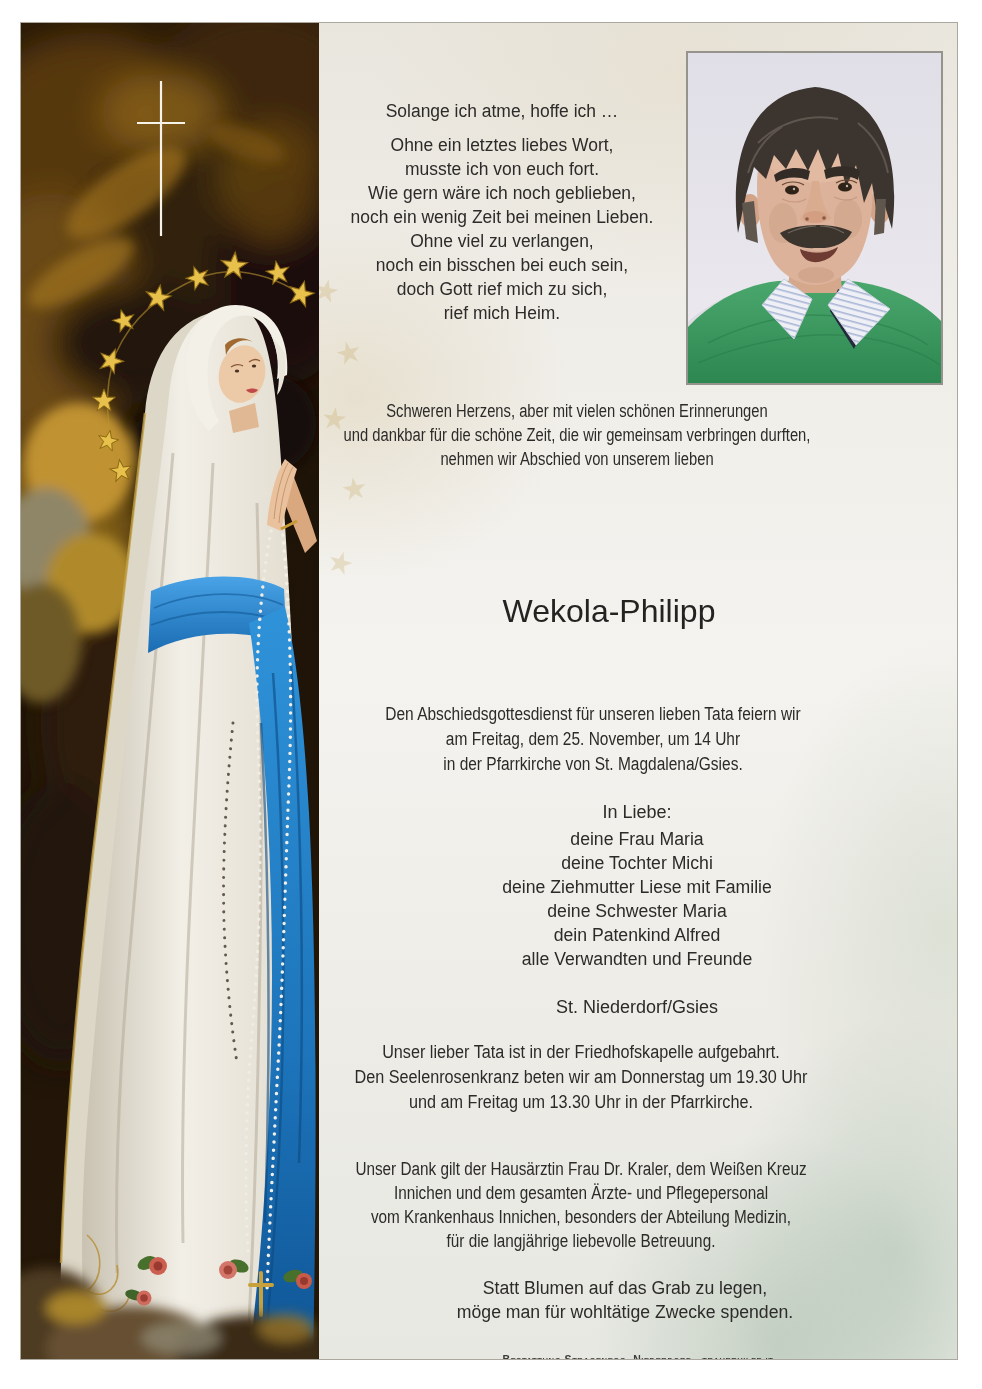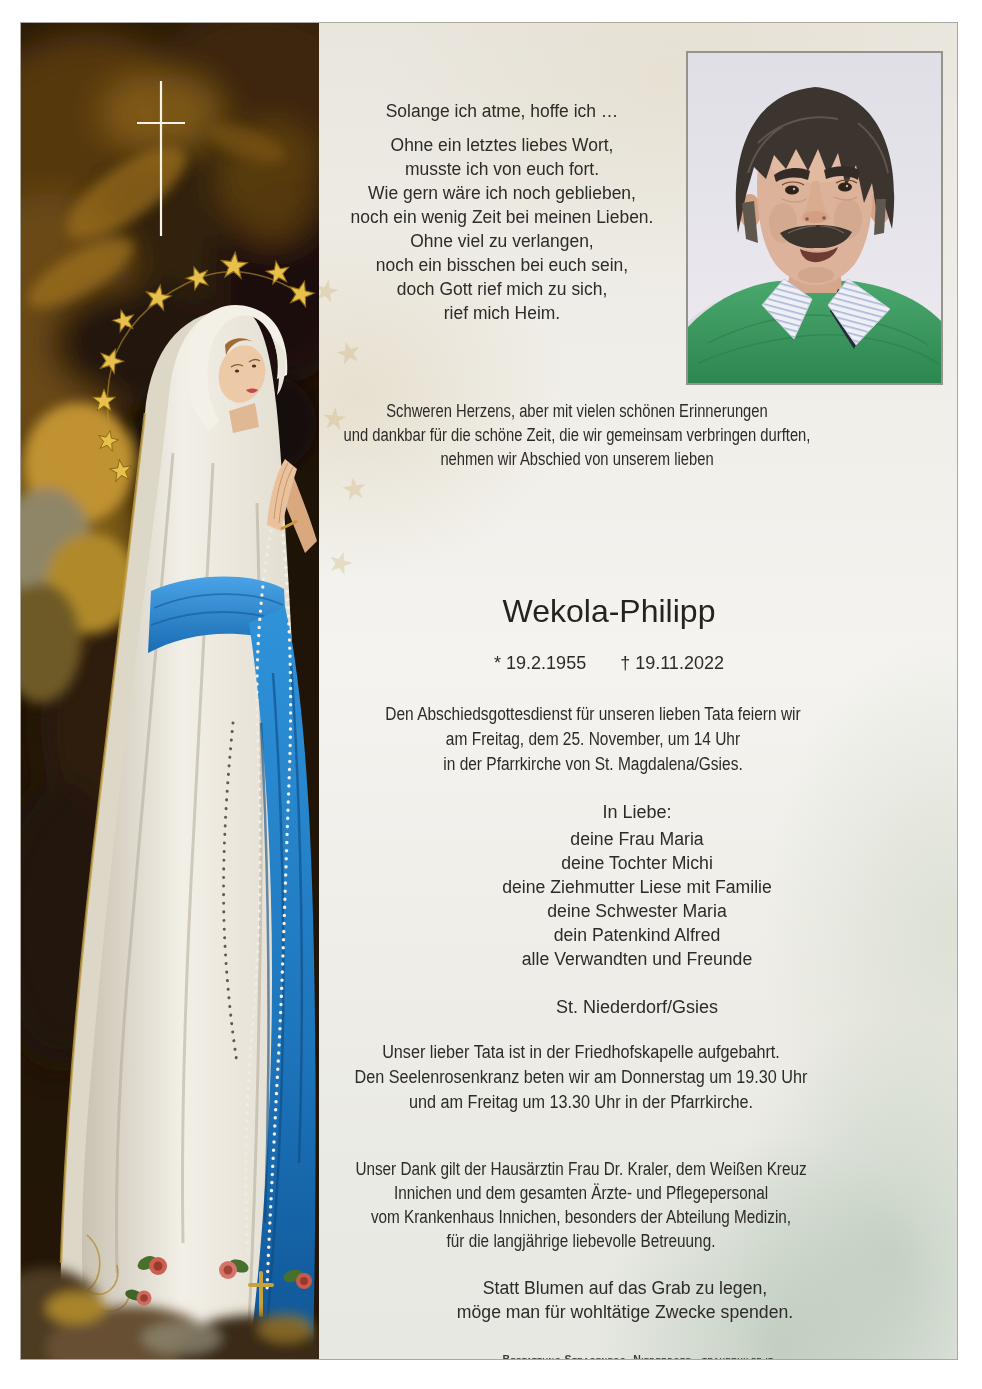--- a/index.html
+++ b/index.html
@@ -300,23 +300,20 @@
       </div>
 
       <div class="blk intro">
         <span class="l">Schweren Herzens, aber mit vielen schönen Erinnerungen</span>
         <span class="l">und dankbar für die schöne Zeit, die wir gemeinsam verbringen durften,</span>
         <span class="l">nehmen wir Abschied von unserem lieben</span>
       </div>
 
       <div class="blk nickname">Wekola-Philipp</div>
 
-      <div class="blk dates">
-        <span>* 19.2.1955</span><span class="gap"></span><span>† 19.11.2022</span>
-      </div>
 
       <div class="blk service">
         <span class="l">Den Abschiedsgottesdienst für unseren lieben Tata feiern wir</span>
         <span class="l">am Freitag, dem 25. November, um 14 Uhr</span>
         <span class="l">in der Pfarrkirche von St. Magdalena/Gsies.</span>
       </div>
 
       <div class="blk inliebe">In Liebe:</div>
       <div class="blk mourners">
         <span class="l">deine Frau Maria</span>

